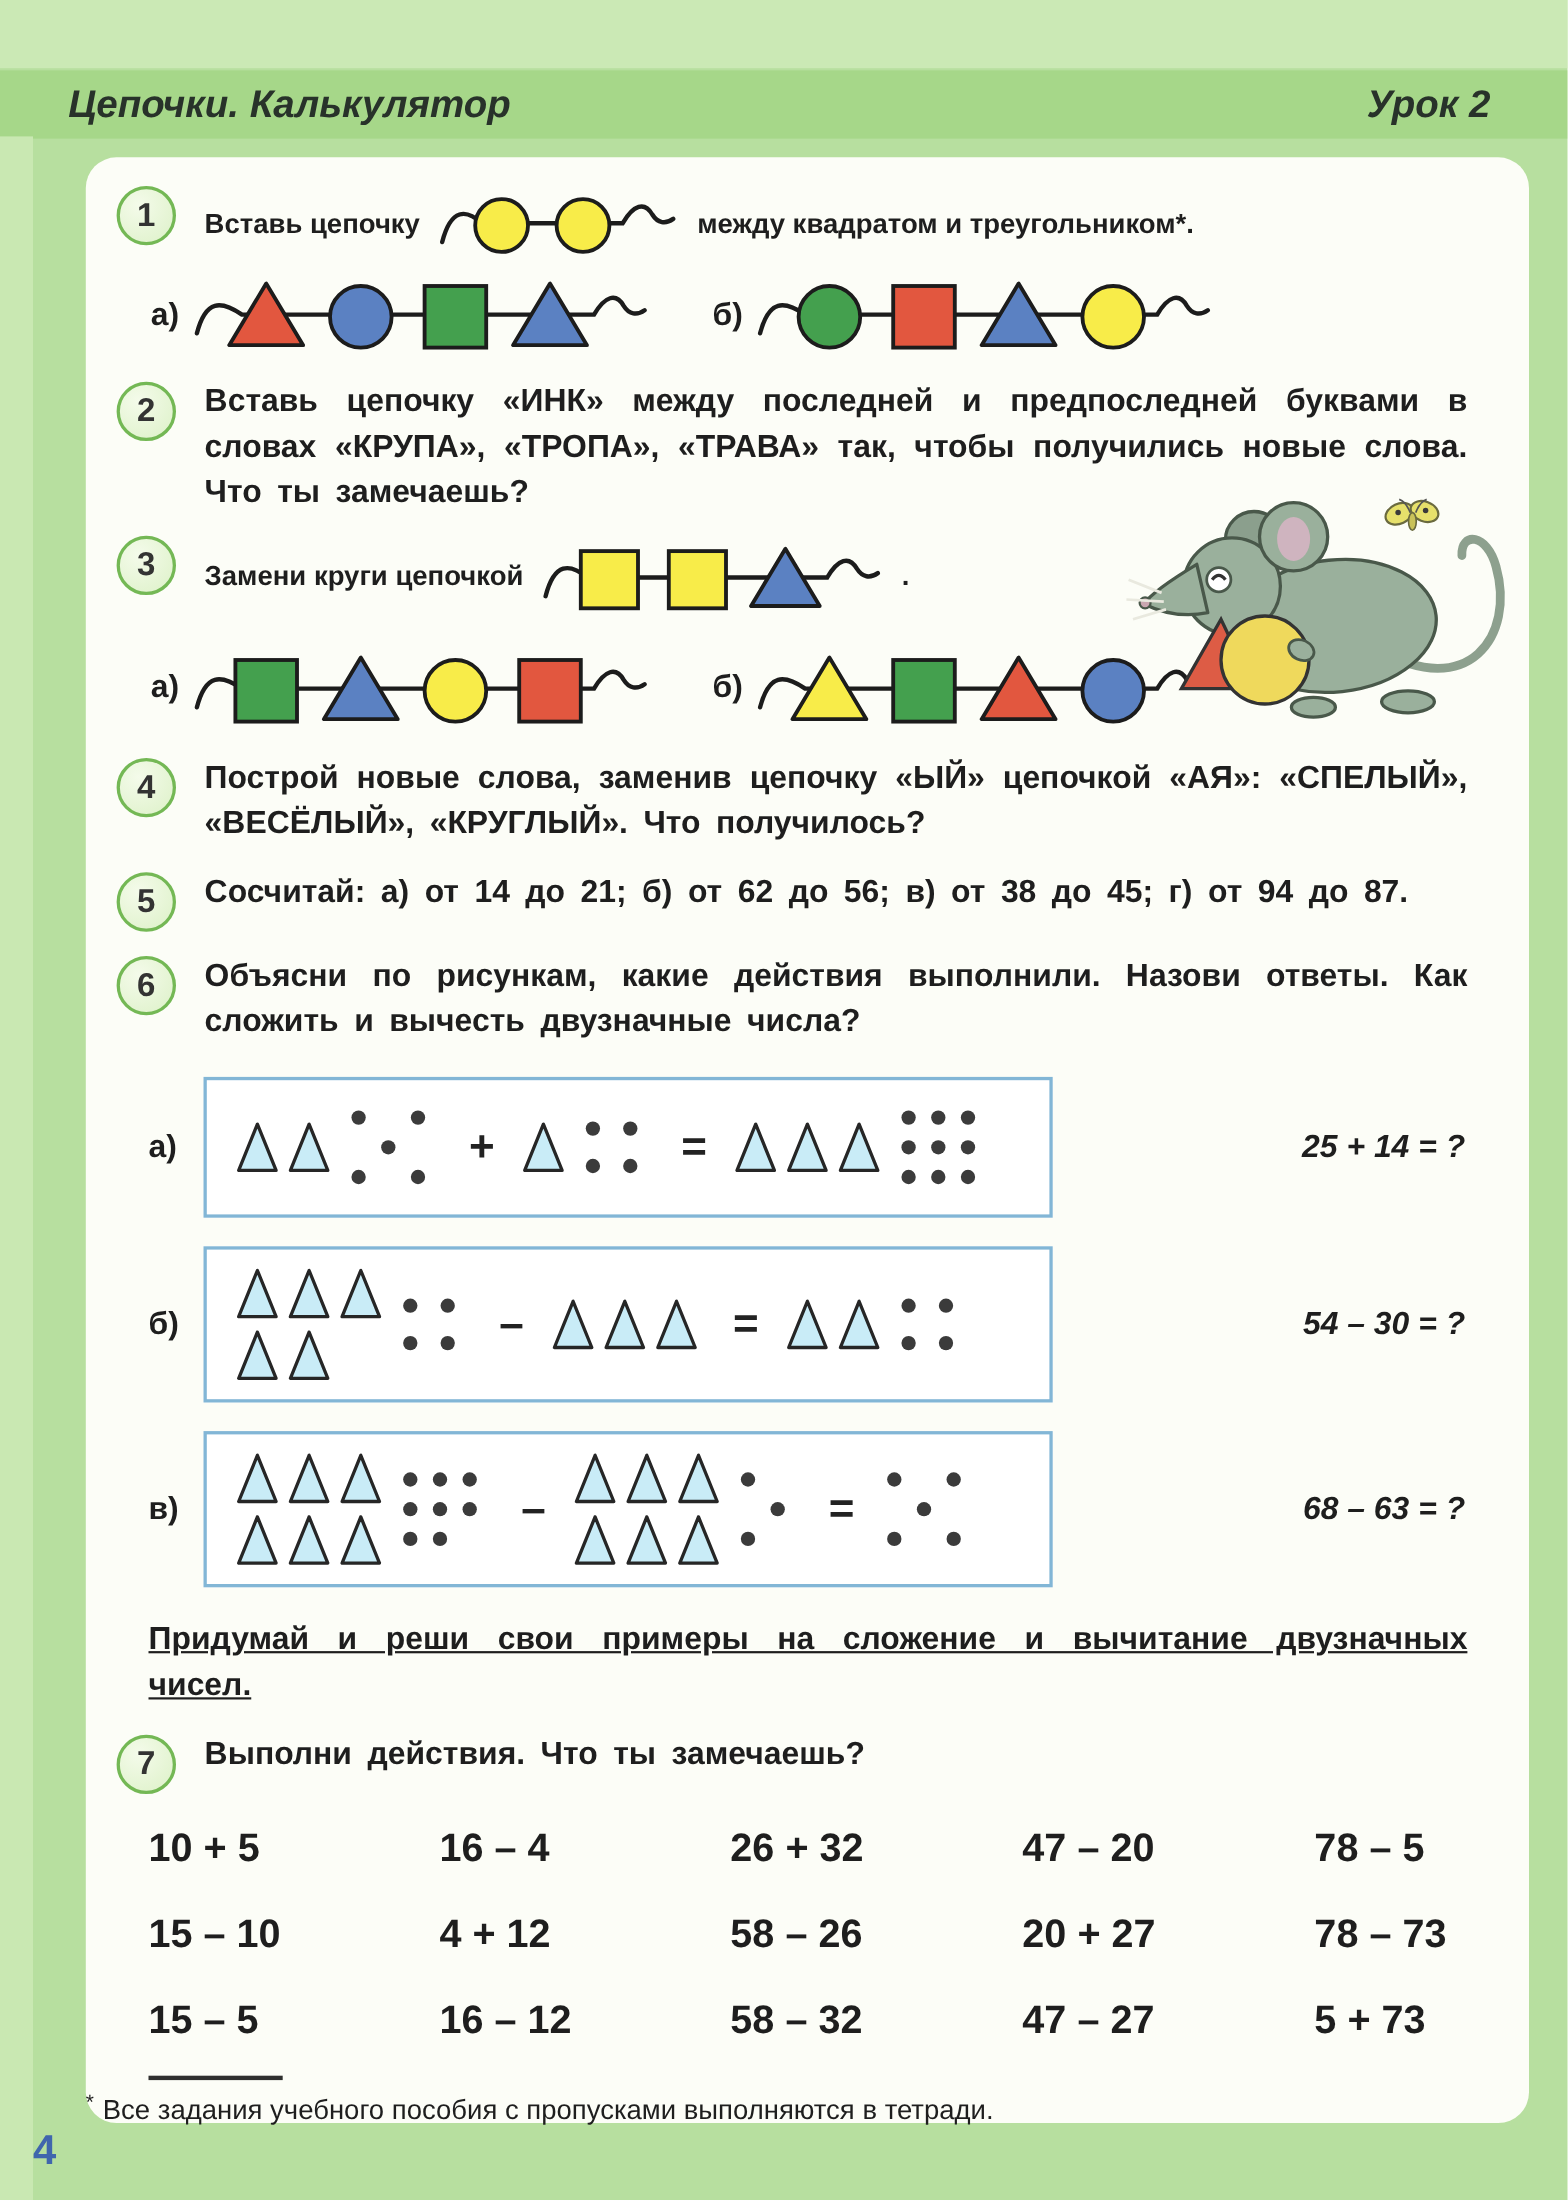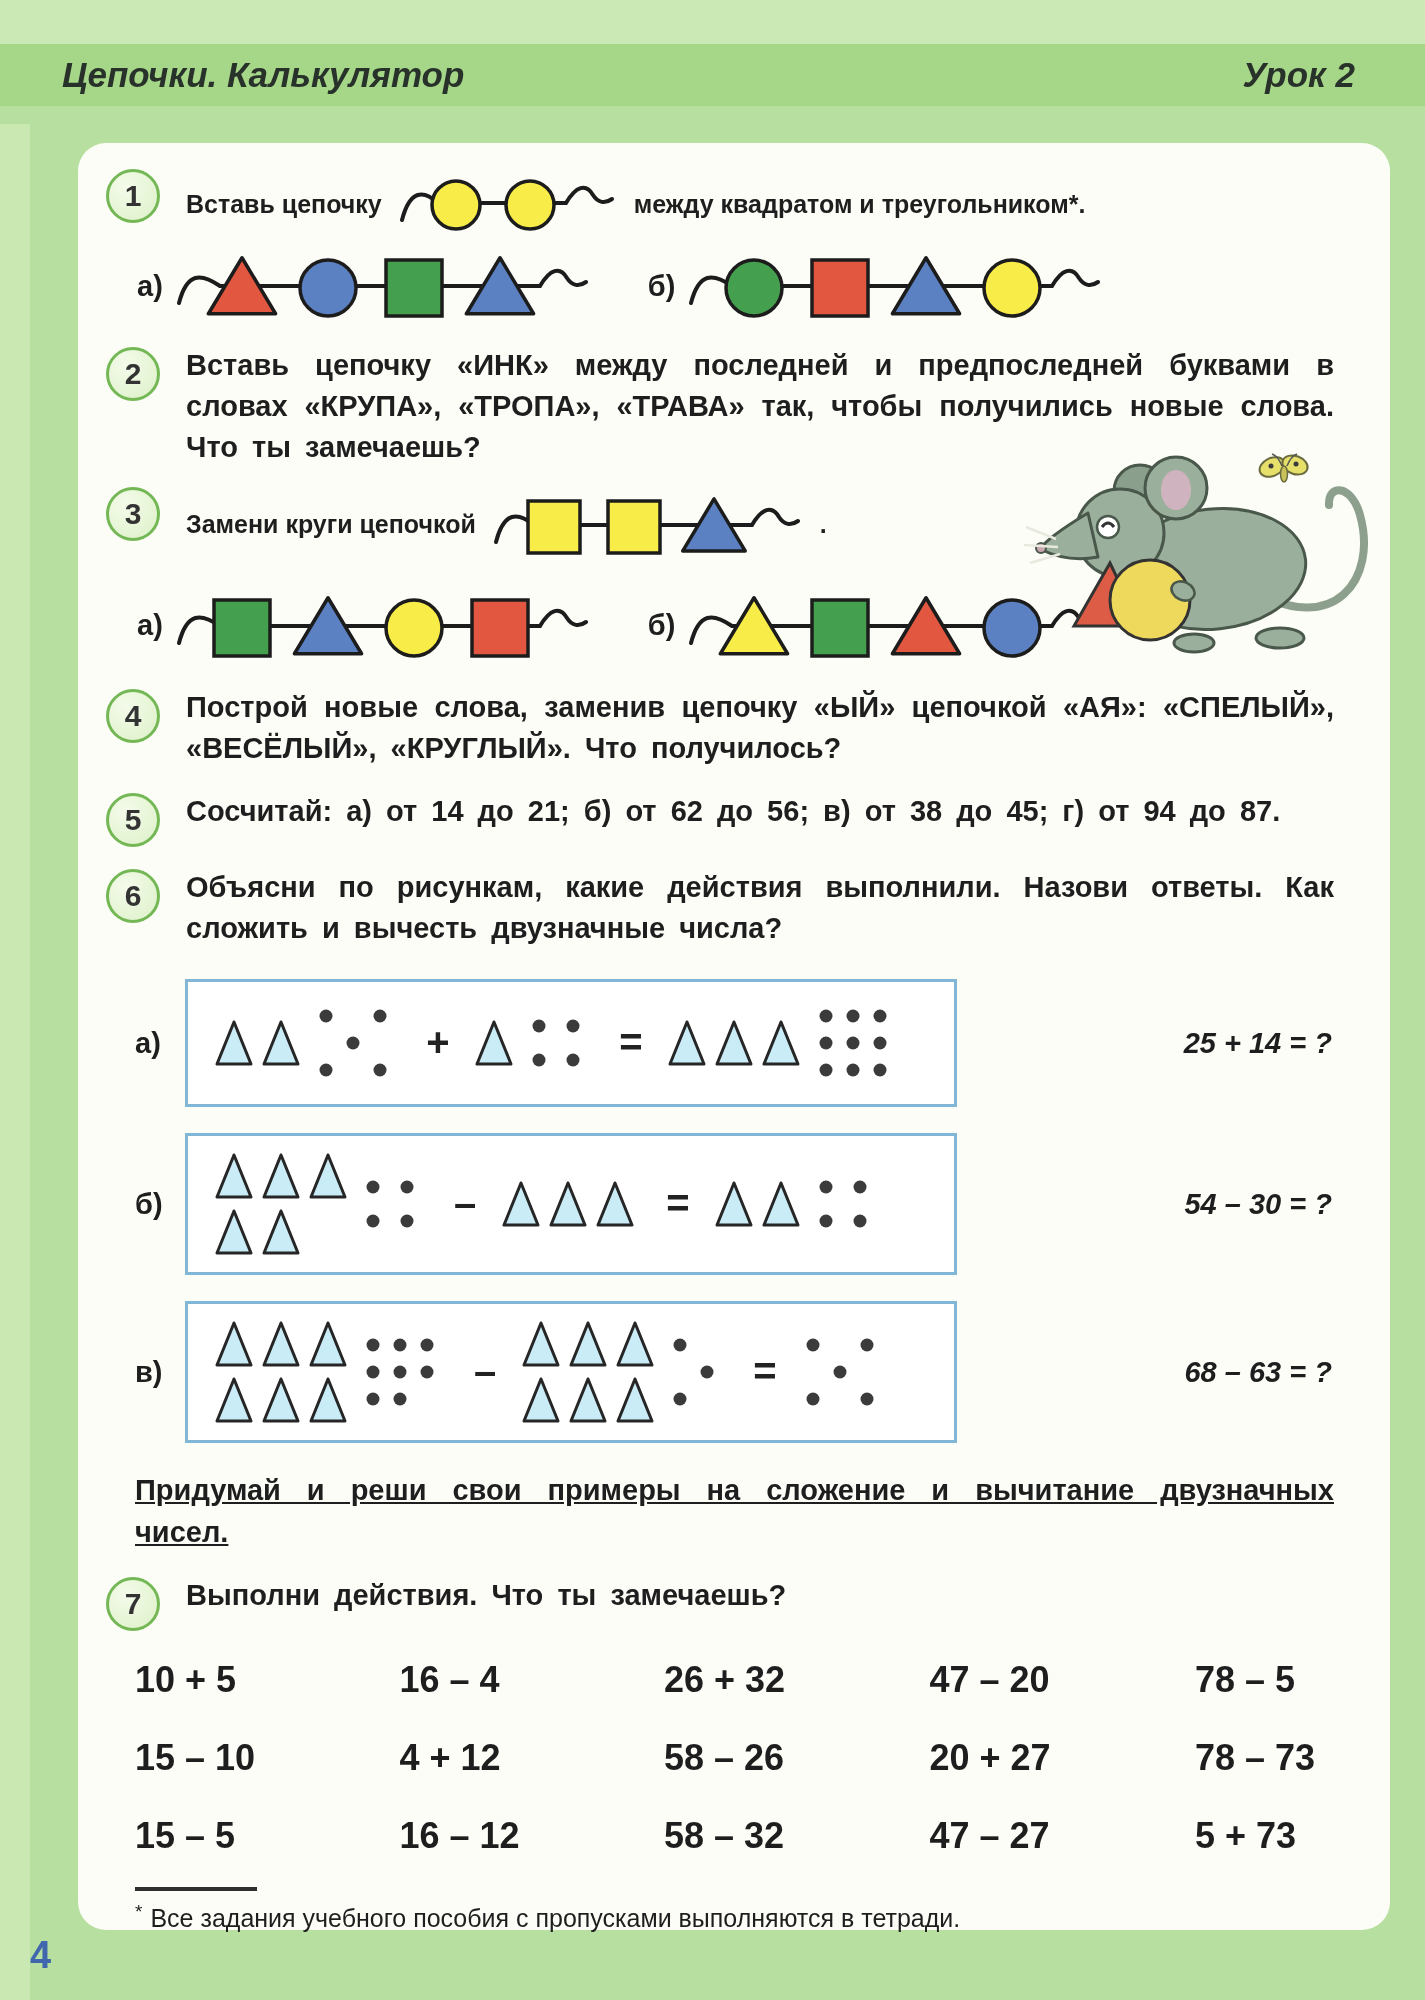--- a/index.html
+++ b/index.html
@@ -5,21 +5,21 @@
   html,body{margin:0;padding:0;}
   .page{
     position:relative;width:1425px;height:2000px;overflow:hidden;
     background:#b7df9f;
     font-family:"Liberation Sans","DejaVu Sans",sans-serif;
     color:#1e1e1e;
   }
   .top-strip{position:absolute;left:0;top:0;width:100%;height:62px;background:#cbe9b5;}
   .left-strip{position:absolute;left:0;top:124px;width:30px;height:1876px;background:#c9e8b2;}
   .header-band{
-    position:absolute;left:0;top:44px;width:100%;height:62px;background:#a6d789;
+    position:absolute;left:0;top:64px;width:100%;height:62px;background:#a6d789;
     display:flex;align-items:center;justify-content:space-between;
     padding:0 70px 0 62px;box-sizing:border-box;
     font-size:35px;font-weight:bold;font-style:italic;color:#28322a;
   }
   .card{
     position:absolute;left:78px;top:143px;width:1312px;height:1787px;
     background:#fcfdf7;border-radius:28px;box-sizing:border-box;
     padding:14px 0 0 0;
   }
   .task{display:flex;align-items:flex-start;gap:26px;padding:0 56px 0 28px;box-sizing:border-box;}
@@ -41,21 +41,21 @@
   .dbox{flex:0 0 auto;width:772px;border:3px solid #82b6d6;background:#ffffff;box-sizing:border-box;font-size:0;}
   .dbox svg{display:block;}
   .equation{margin-left:auto;font-size:29px;font-weight:bold;white-space:nowrap;font-style:italic;}
   .plain-par{padding:0 56px 0 57px;font-size:29px;line-height:1.45;font-weight:bold;text-align:justify;word-spacing:6px;text-decoration:underline;}
   .grid7{
     display:grid;grid-template-columns:repeat(5,auto);justify-content:space-between;
     row-gap:36px;width:1180px;margin-left:57px;margin-top:28px;
     font-size:36px;font-weight:bold;
   }
   .footnote-rule{width:122px;height:4px;background:#2f2f2f;margin:30px 0 10px 57px;}
-  .footnote{margin-left:57px;font-size:25px;color:#1e1e1e;}
+  .footnote{font-size:25px;color:#1e1e1e;}
   .footnote sup{font-size:19px;margin-right:8px;}
   .page-number{position:absolute;left:30px;top:1934px;font-size:38px;font-weight:bold;color:#4066ad;}
   .mouse{position:absolute;right:8px;top:298px;width:360px;height:220px;}
   .mt10{margin-top:10px;} .mt16{margin-top:16px;}
   .mt18{margin-top:18px;} .mt20{margin-top:20px;} .mt22{margin-top:22px;}
   .mt26{margin-top:26px;} .mt30{margin-top:30px;}
 </style>
 </head>
 <body>
 

